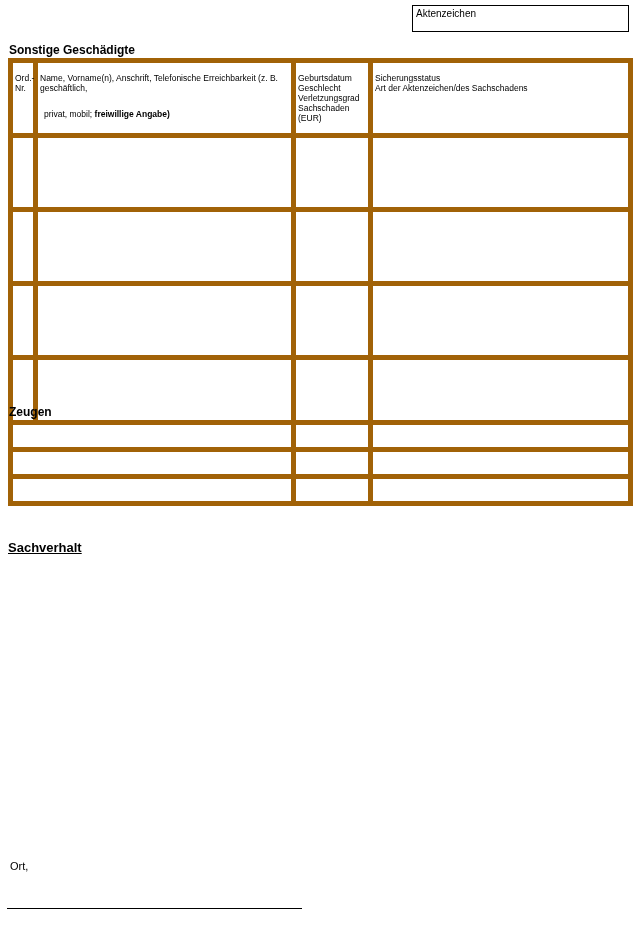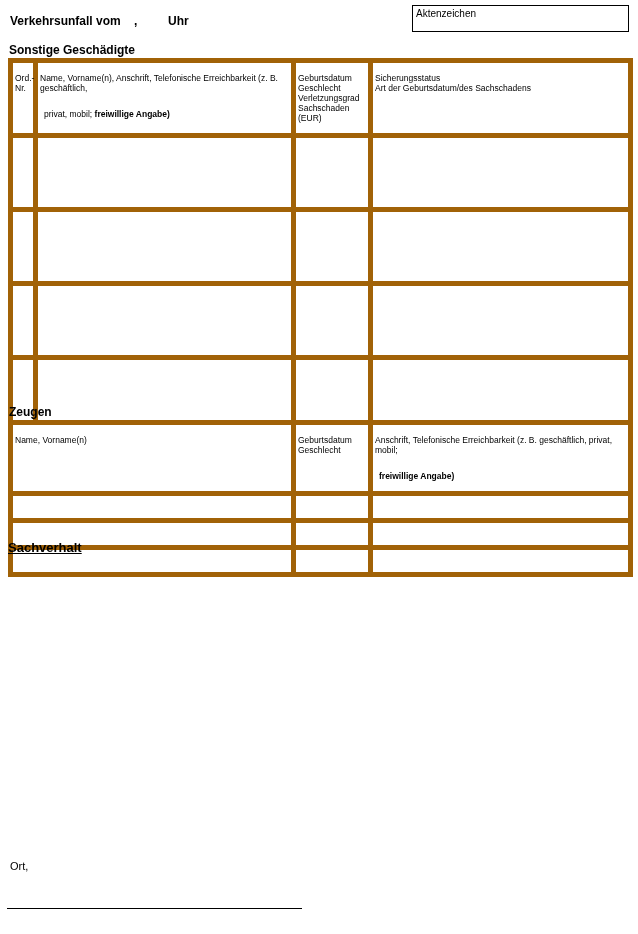--- a/index.html
+++ b/index.html
@@ -29,25 +29,20 @@
   .indent { padding-left:4px;margin-top:16px; }
   .ort-label { font-size:11px; }
   .sig-line { position:absolute; left:7px; top:908px; width:295px; height:0; border-top:1px solid #000; }
   .sig-label { font-size:12px; white-space:nowrap; }
 </style>
 </head>
 <body>
 
 <div class="page">
 
-  <div class="abs" style="left:0; top:14px; width:100%; height:16px;">
-    <span class="title-part" style="left:10px;">Verkehrsunfall vom</span>
-    <span class="title-part" style="left:134px;">,</span>
-    <span class="title-part" style="left:168px;">Uhr</span>
-  </div>
 
   <div class="akten-box">
     <span class="akten-label">Aktenzeichen</span>
   </div>
 
   <div class="abs section-heading" style="left:9px; top:43px;">Sonstige Geschädigte</div>
 
   <table class="t1">
     <colgroup>
       <col style="width:25px">
@@ -66,21 +61,21 @@
         <div class="indent"><span>privat, mobil; </span><span class="bold">freiwillige Angabe)</span></div>
       </th>
       <th>
         <div>Geburtsdatum</div>
         <div>Geschlecht</div>
         <div>Verletzungsgrad</div>
         <div>Sachschaden (EUR)</div>
       </th>
       <th>
         <div>Sicherungsstatus</div>
-        <div>Art der Geburtsdatum/des Sachschadens</div>
+        <div>Art der Aktenzeichen/des Sachschadens</div>
       </th>
     </tr>
     <tr class="body-row">
       <td></td>
       <td></td>
       <td></td>
       <td></td>
     </tr>
     <tr class="body-row">
       <td></td>
@@ -105,31 +100,20 @@
 
   <div class="abs section-heading" style="left:9px; top:405px;">Zeugen</div>
 
   <table class="t2">
     <colgroup>
       <col style="width:283px">
         <col style="width:77px">
         <col style="width:260px">
     </colgroup>
     <tbody>
-        <tr class="hdr">
-      <th>Name, Vorname(n)</th>
-      <th>
-        <div>Geburtsdatum</div>
-        <div>Geschlecht</div>
-      </th>
-      <th>
-        <div>Anschrift, Telefonische Erreichbarkeit (z. B. geschäftlich, privat, mobil;</div>
-        <div class="indent bold">freiwillige Angabe)</div>
-      </th>
-    </tr>
     <tr class="body-row">
       <td></td>
       <td></td>
       <td></td>
     </tr>
     <tr class="body-row">
       <td></td>
       <td></td>
       <td></td>
     </tr>

